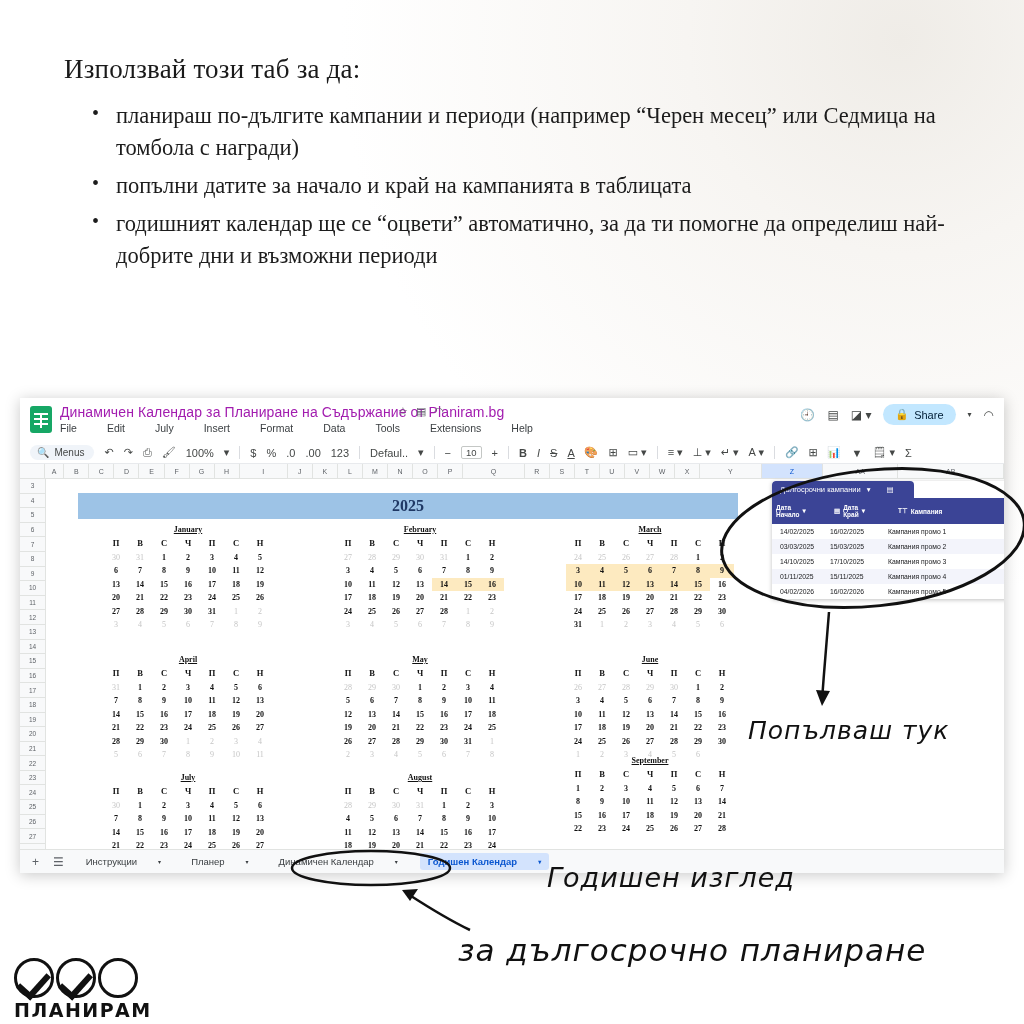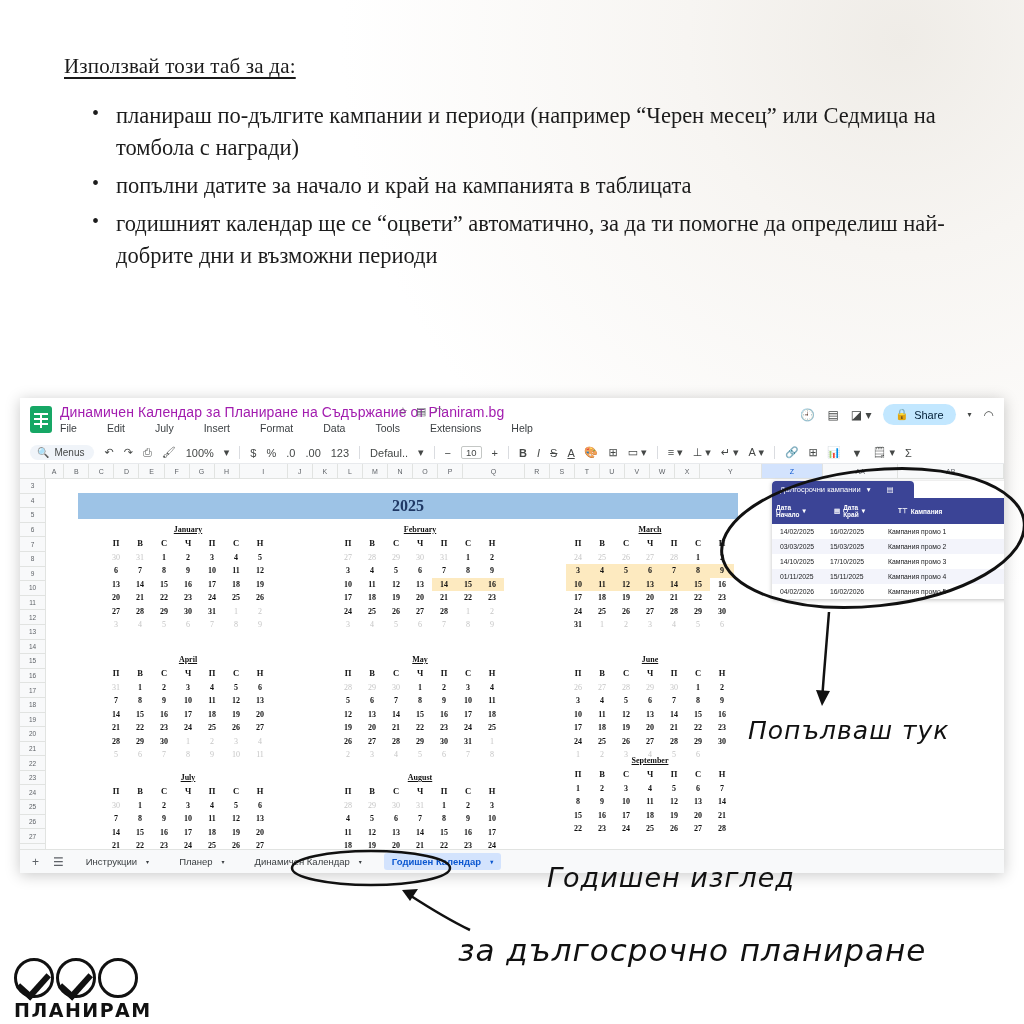--- a/index.html
+++ b/index.html
@@ -13,22 +13,22 @@
     position: relative; width: 1024px; height: 1024px;
     background:
       radial-gradient(circle at 88% 4%, #efece7 0%, #f7f5f2 16%, #ffffff 42%),
       linear-gradient(120deg, #fbfaf8 0%, #ffffff 55%, #f6f4f1 100%);
   }
 
   
   .headline {
     position: absolute; left: 64px; top: 54px;
     font-family: "Liberation Serif", serif;
-    font-size: 21px; color: #1a1a1a;
-    text-decoration: underline; text-underline-offset: 4px;
+    font-size: 27px; color: #1a1a1a;
+    text-underline-offset: 4px;
     letter-spacing: .2px;
   }
   .bullets {
     position: absolute; left: 88px; top: 100px; width: 880px;
     font-family: "Liberation Serif", serif;
     font-size: 22.5px; color: #1c1c1c; line-height: 1.42;
   }
   .bullet { position: relative; padding-left: 28px; margin-bottom: 6px; }
   .bullet::before {
     content: "\2022"; position: absolute; left: 4px; top: -1px;
@@ -151,21 +151,21 @@
   .camp-row .c2 { width: 58px; }
   .camp-row .c3 { flex: 1; }
 
   
   .sheettabs {
     position: absolute; left: 0; bottom: 0; width: 984px; height: 24px;
     background: #f8f9fa; border-top: 1px solid #e1e3e1;
     display: flex; align-items: center; gap: 14px; padding: 0 12px;
     font-size: 9.5px; color: #3c4043;
   }
-  .stab { display: flex; align-items: center; gap: 9px; padding: 3px 8px; border-radius: 3px; }
+  .stab { display: flex; align-items: center; gap: 21px; padding: 3px 8px; border-radius: 3px; }
   .stab.active { background: #d3e3fd; color: #0b57d0; font-weight: bold; }
   .stab .caret { font-size: 6px; }
   .plusico, .listico { font-size: 12px; color: #5f6368; }
 
   
   .hand {
     position: absolute; font-family: "DejaVu Sans", sans-serif;
     color: #111; font-style: italic; letter-spacing: 1px;
   }
   #hand-fill { left: 748px; top: 716px; font-size: 25px; }

